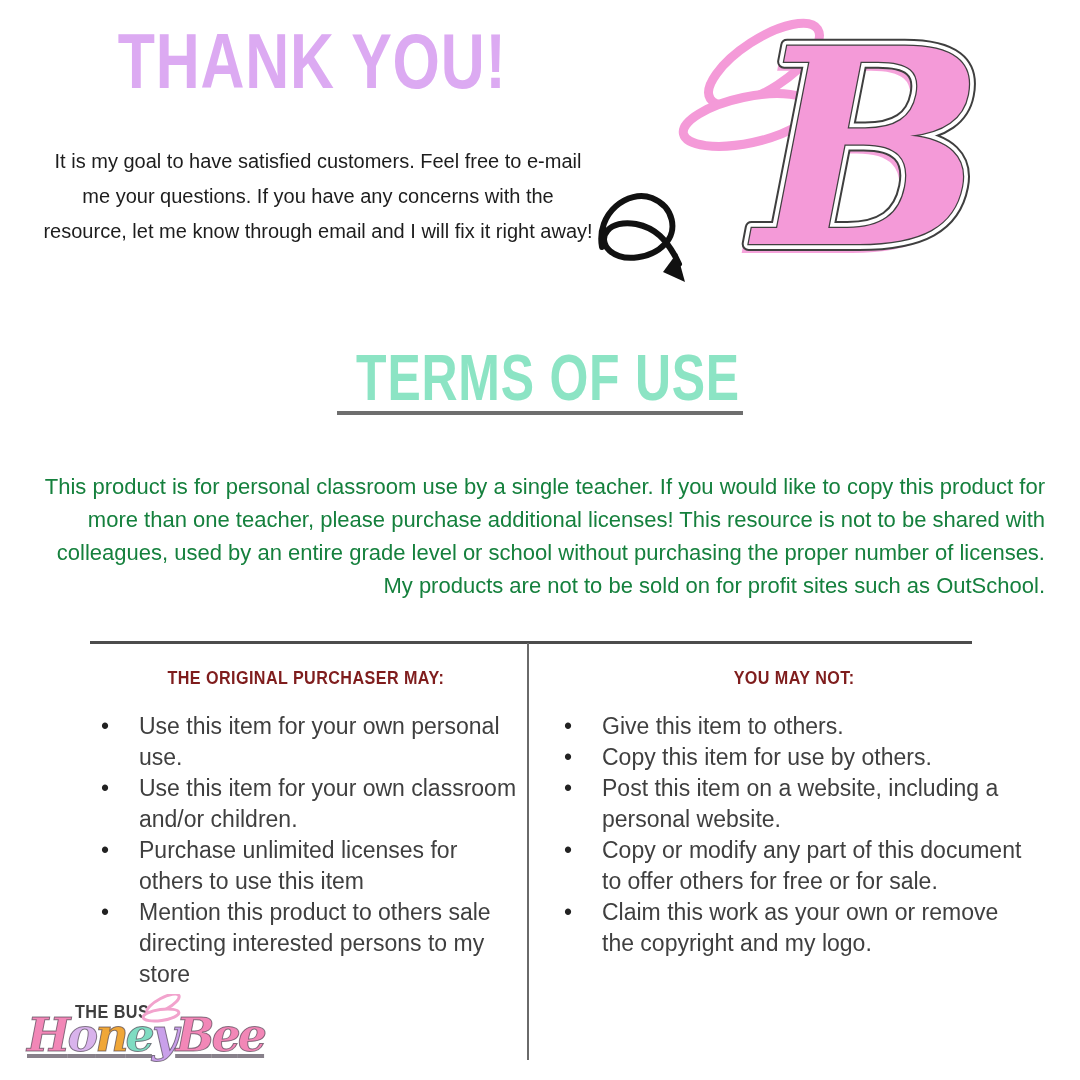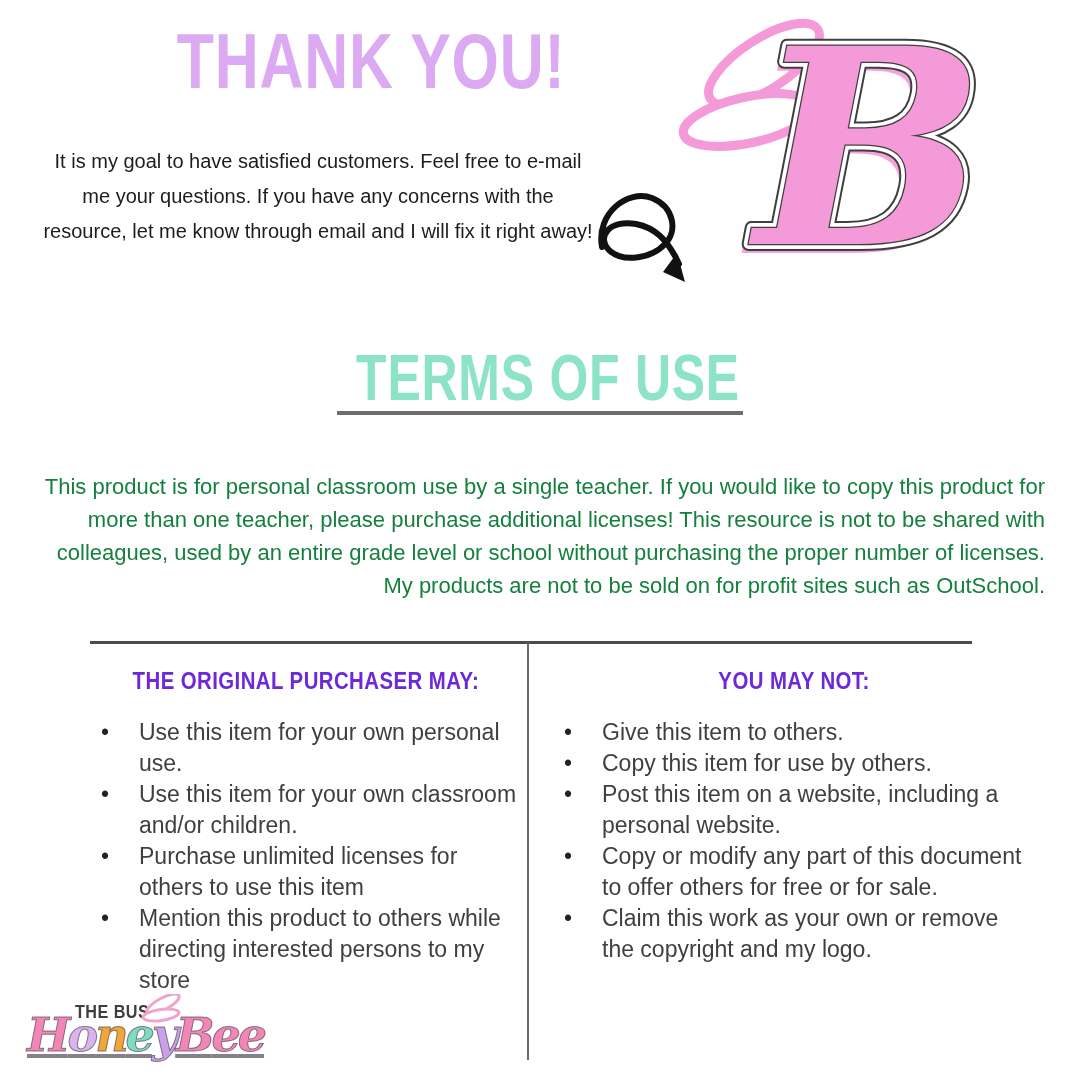--- a/index.html
+++ b/index.html
@@ -4,21 +4,21 @@
 <style>
   html,body { margin:0; padding:0; background:#e9e9e9; }
   .page {
     position:relative; width:1080px; height:1080px; margin:0 auto;
     background:#ffffff; overflow:hidden;
     font-family:"Liberation Sans", sans-serif; color:#1d1d1d;
   }
   .condensed { display:inline-block; transform:scaleX(0.78); transform-origin:center; white-space:nowrap; }
 
   
-  .thank-you-wrap { position:absolute; left:20px; top:22px; width:600px; text-align:right; }
+  .thank-you-wrap { position:absolute; left:12px; top:22px; width:600px; text-align:center; }
   .thank-you {
     font-size:78px; font-weight:bold; letter-spacing:1px;
     color:var(--thank-you-purple, #dcaaf2); line-height:1;
   }
   .intro {
     position:absolute; left:42px; top:124px; width:552px;
     font-size:20px; line-height:35px; text-align:center; color:#1d1d1d;
   }
 
   
@@ -45,21 +45,21 @@
     font-size:22px; line-height:33px; text-align:right; color:#15803d;
   }
 
   
   .columns { position:absolute; left:0; top:641px; width:1080px; height:419px; }
   .hline { position:absolute; left:90px; top:0; width:882px; height:3px; background:#4c4c4c; }
   .vline { position:absolute; left:527px; top:2px; width:2px; height:417px; background:#6a6a6a; }
   .col { position:absolute; top:26px; }
   .col-left  { left:95px;  width:422px; }
   .col-right { left:558px; width:472px; }
-  .col-heading { text-align:center; font-size:24px; font-weight:bold; color:#6d28d9; letter-spacing:0.5px; }
+  .col-heading { text-align:center; font-size:19px; font-weight:bold; color:#7f1d1d; letter-spacing:0.5px; }
   .col-heading .condensed { transform:scaleX(0.85); }
   ul.bullet-list { list-style:none; margin:22px 0 0 0; padding:0; }
   ul.bullet-list li { display:flex; align-items:flex-start; }
   .bullet { width:38px; flex:0 0 38px; font-size:23px; line-height:31px; color:#222; text-align:left; padding-left:6px; }
   .li-text { flex:1; font-size:23px; line-height:31px; color:#3f3f3f; }
 
   
   .brand { position:absolute; left:25px; top:990px; width:250px; height:88px; }
   .brand-top {
     position:absolute; left:50px; top:12px; font-size:18px; font-weight:bold;
@@ -127,21 +127,21 @@
         <li>
           <span class="bullet">•</span>
           <span class="li-text">Use this item for your own classroom and/or children.</span>
         </li>
         <li>
           <span class="bullet">•</span>
           <span class="li-text">Purchase unlimited licenses for others to use this item</span>
         </li>
         <li>
           <span class="bullet">•</span>
-          <span class="li-text">Mention this product to others while directing interested persons to my store</span>
+          <span class="li-text">Mention this product to others sale directing interested persons to my store</span>
         </li>
       </ul>
     </div>
 
     <div class="col col-right">
       <div class="col-heading">
         <span class="condensed">YOU MAY NOT:</span>
       </div>
       <ul class="bullet-list">
         <li>

